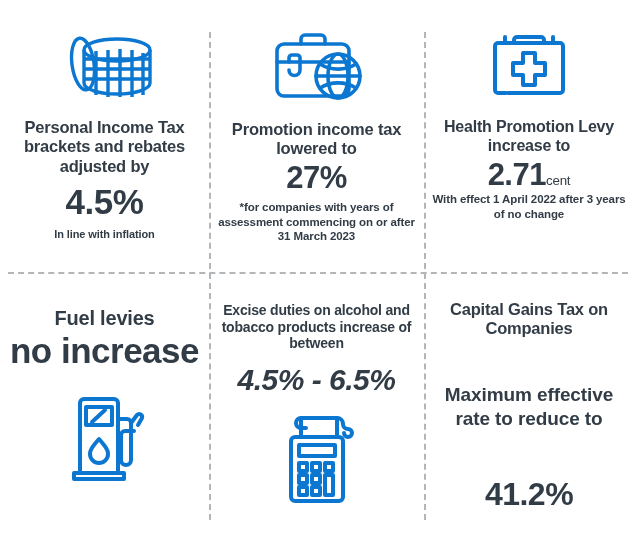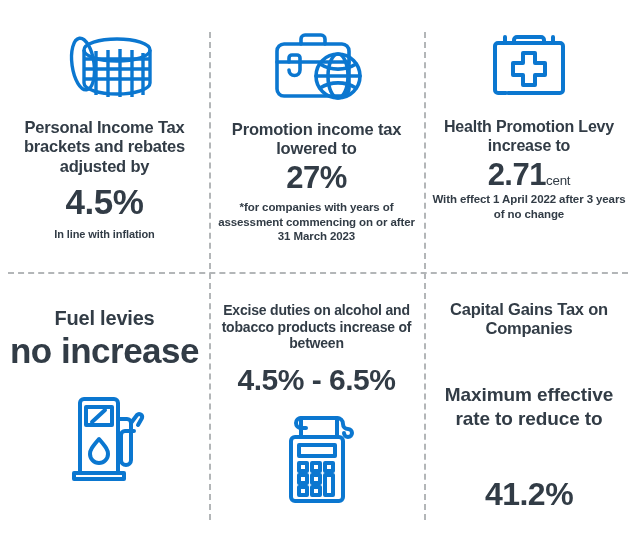--- a/index.html
+++ b/index.html
@@ -114,21 +114,21 @@
 
   
   #panel-fuel-levies { padding-top: 35px; }
   #panel-fuel-levies .heading { font-size: 20px; }
   #panel-fuel-levies .big-number { font-size: 35px; margin-top: 2px; }
   #panel-fuel-levies .icon-wrap { margin-top: 20px; }
 
   
   #panel-excise-duties { padding-top: 30px; }
   #panel-excise-duties .heading { font-size: 14px; }
-  #panel-excise-duties .big-number { font-size: 30px; margin-top: 12px; }
+  #panel-excise-duties .big-number { font-size: 30px; margin-top: 12px; font-style: italic; }
   #panel-excise-duties .icon-wrap { margin-top: 12px; }
 
   
   #panel-capital-gains-tax { padding-top: 28px; gap: 39px; }
   #panel-capital-gains-tax .heading { font-size: 16.5px; }
   #panel-capital-gains-tax .sub-note { font-size: 19px; margin-top: 5px; }
   #panel-capital-gains-tax .big-number { font-size: 32px; margin-top: 9px; }
   #panel-capital-gains-tax .icon-wrap { margin-top: 10px; }
 </style>
 </head>

